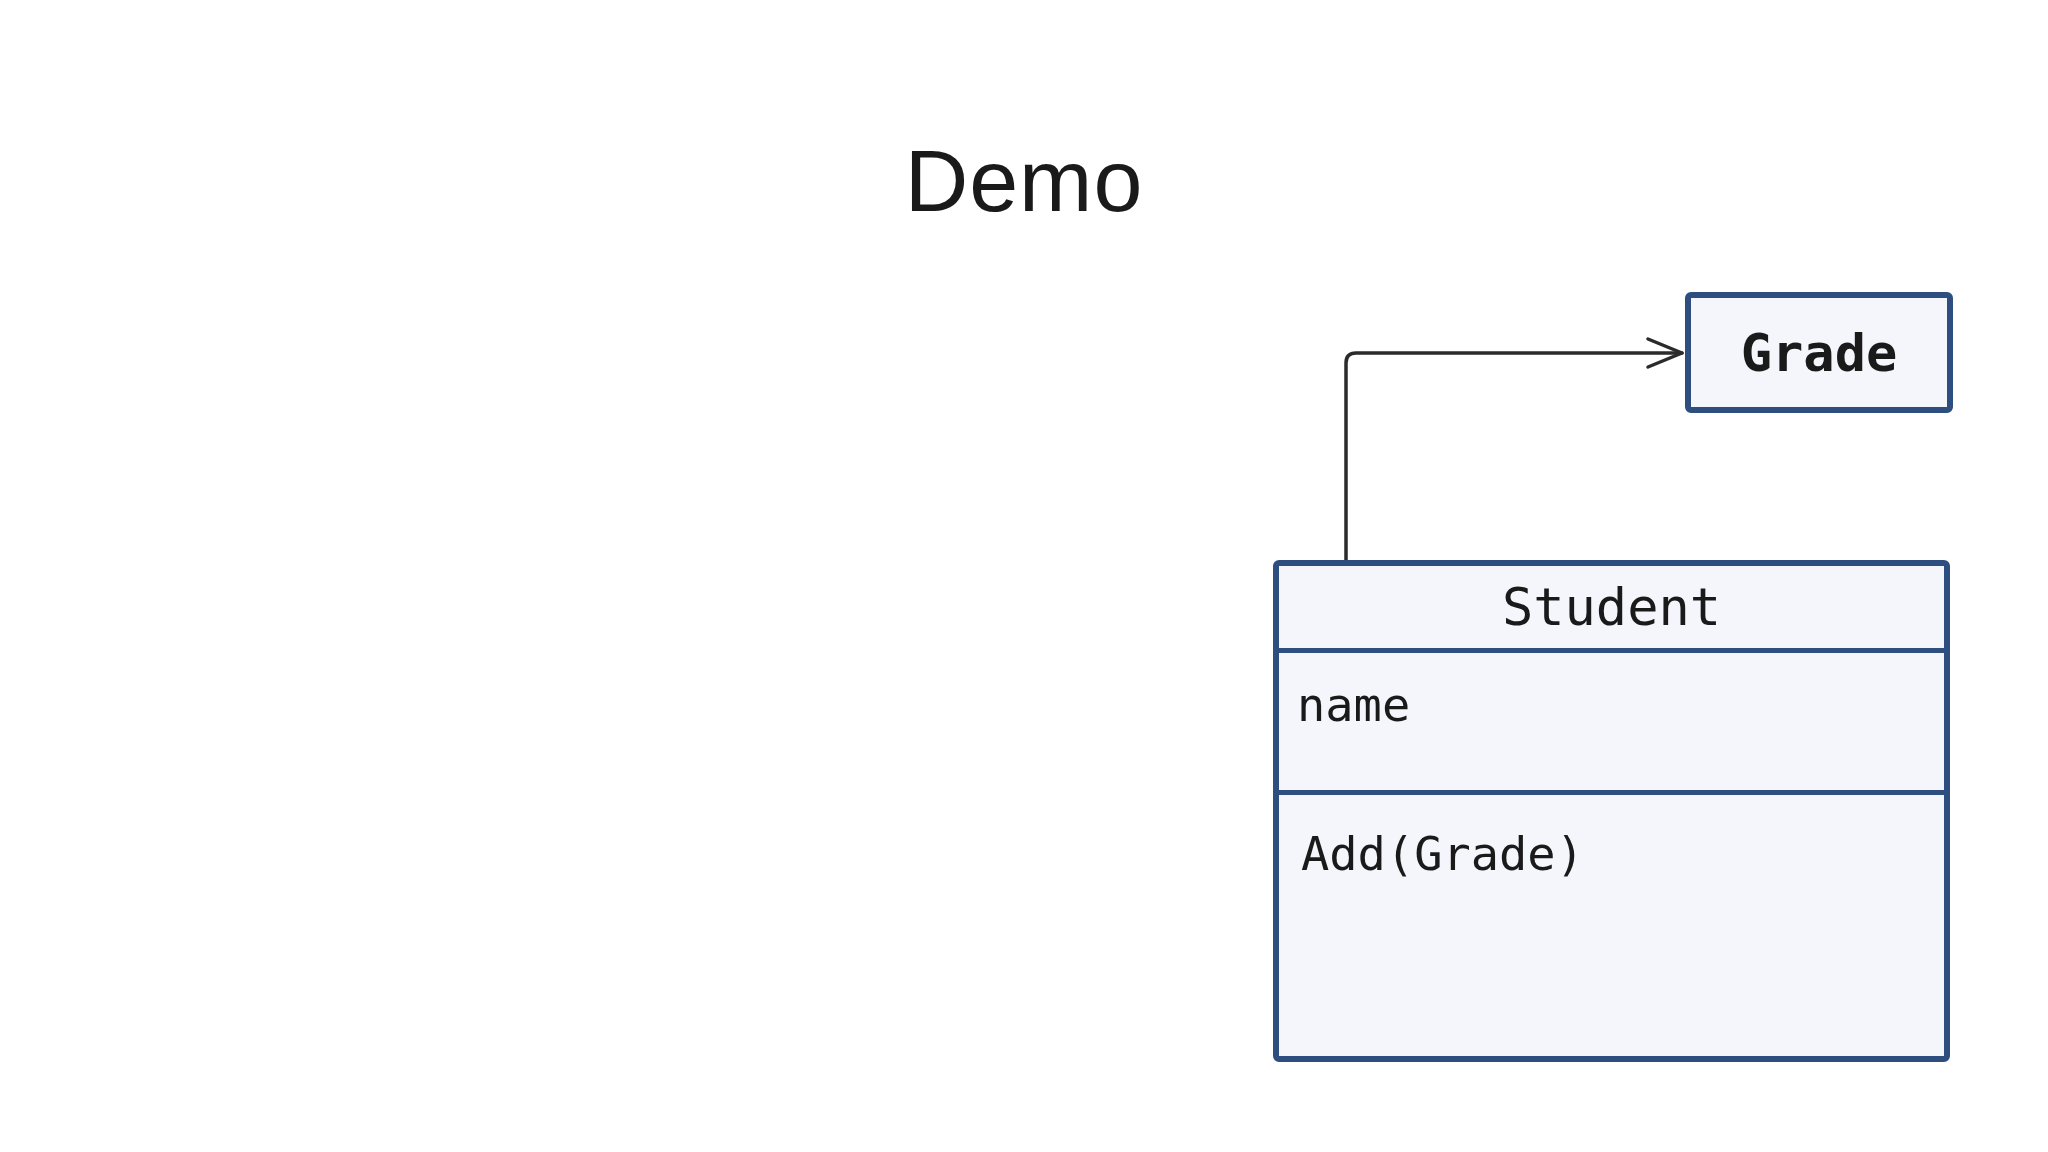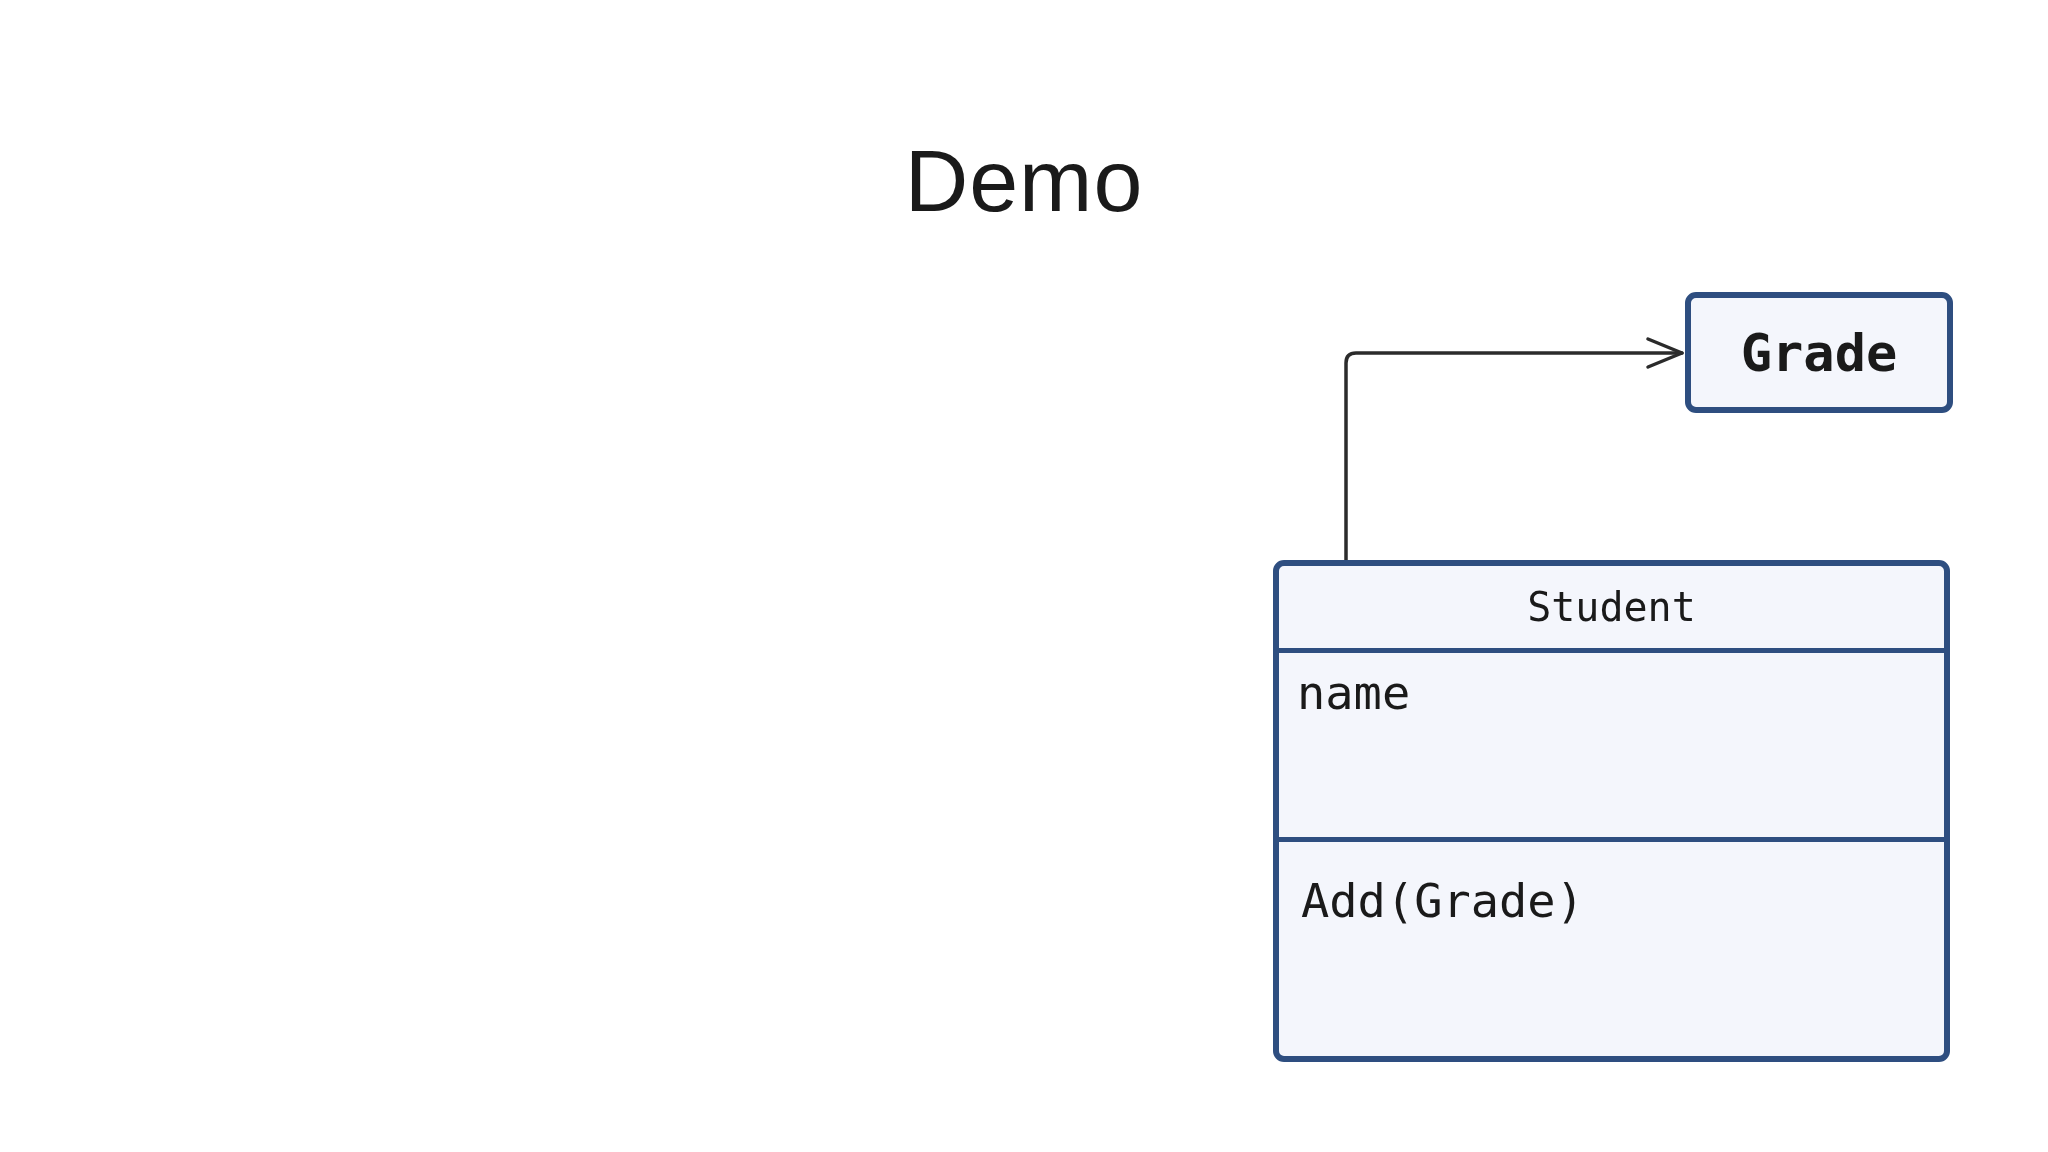--- a/index.html
+++ b/index.html
@@ -39,48 +39,48 @@
     stroke:var(--connector);
     stroke-width:3.5;
     stroke-linecap:round;
     stroke-linejoin:round;
   }
   
   .class-box{
     position:absolute;
     background:var(--box-fill);
     border:6px solid var(--box-border);
-    border-radius:11px;
+    border-radius:6px;
     color:var(--text);
     font-family:"DejaVu Sans Mono",monospace;
   }
   .grade-box{
     left:1685px;top:292px;
     width:268px;height:121px;
     display:flex;align-items:center;justify-content:center;
     font-size:52px;
     font-weight:700;
   }
   .student-box{
     left:1273px;top:560px;
     width:677px;height:502px;
     display:flex;flex-direction:column;
   }
   .student-header{
     height:87px;
     flex:0 0 auto;
     display:flex;align-items:center;justify-content:center;
-    font-size:40px;
+    font-size:52px;
     font-weight:500;
     border-bottom:5px solid var(--box-border);
   }
   .student-attrs{
-    height:189px;
+    height:142px;
     flex:0 0 auto;
-    padding:6px 0 0 18px;
+    padding:18px 0 0 18px;
     border-bottom:5px solid var(--box-border);
     font-size:47px;
     line-height:67px;
   }
   .student-methods{
     flex:1 1 auto;
     padding:26px 0 0 22px;
     font-size:47px;
     line-height:66px;
   }

